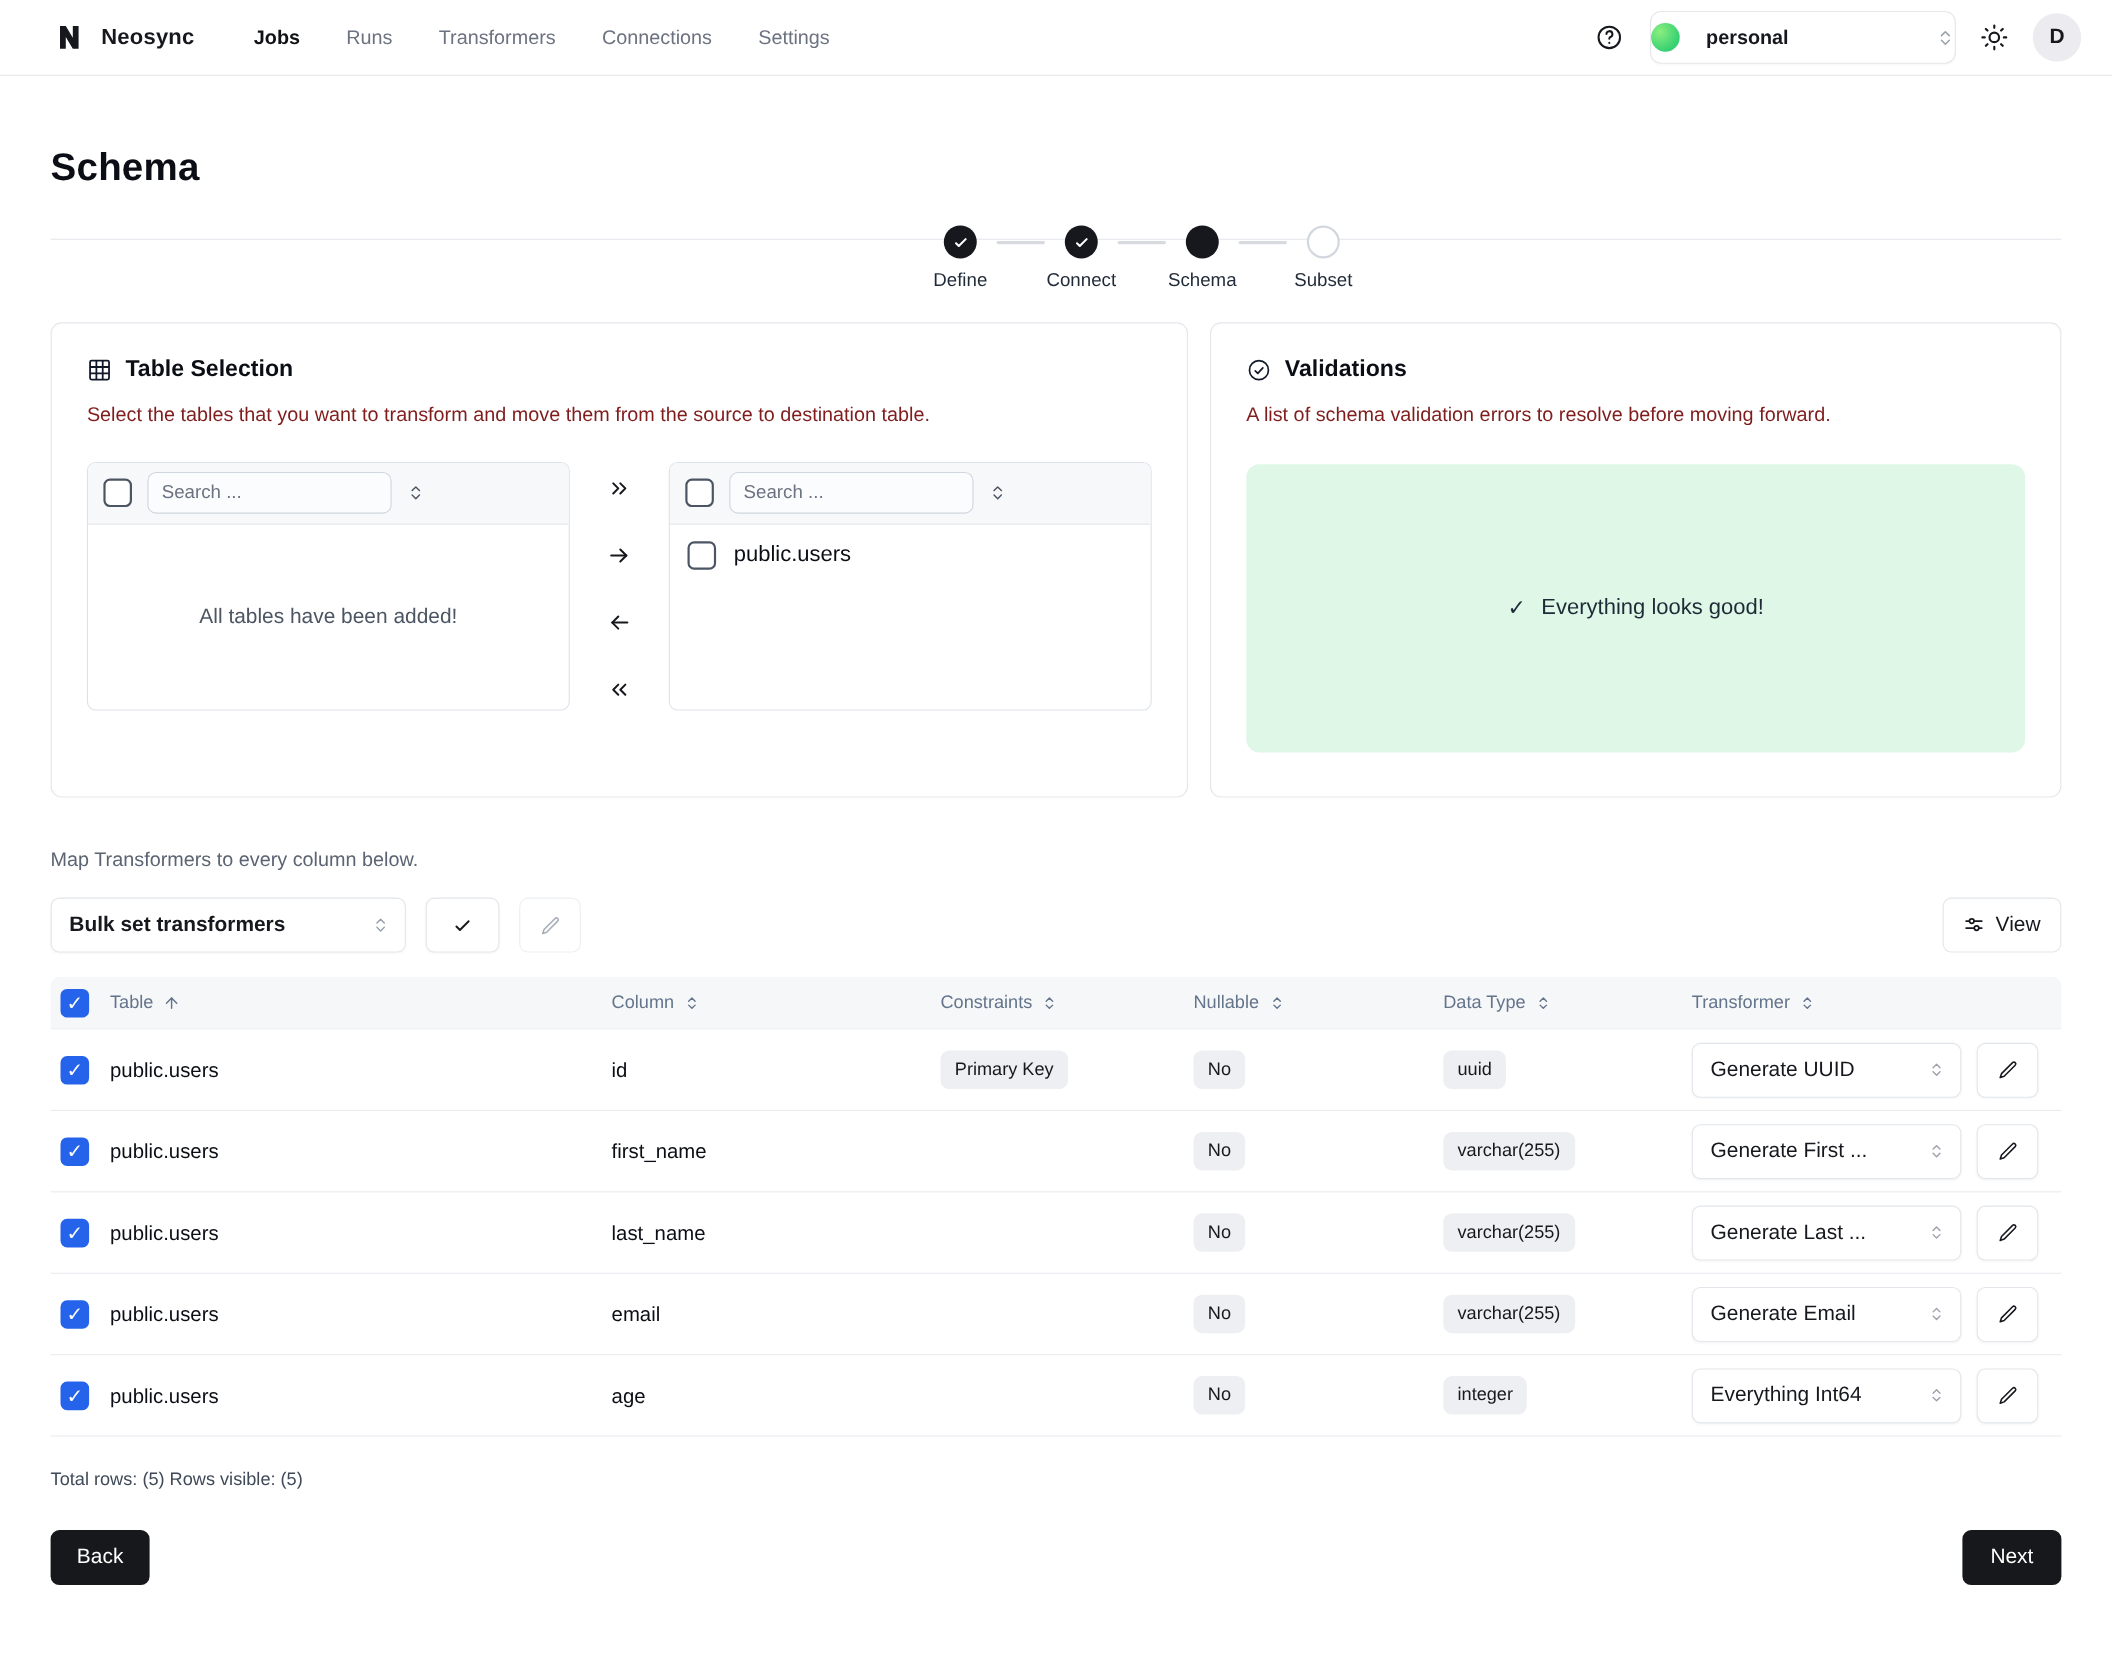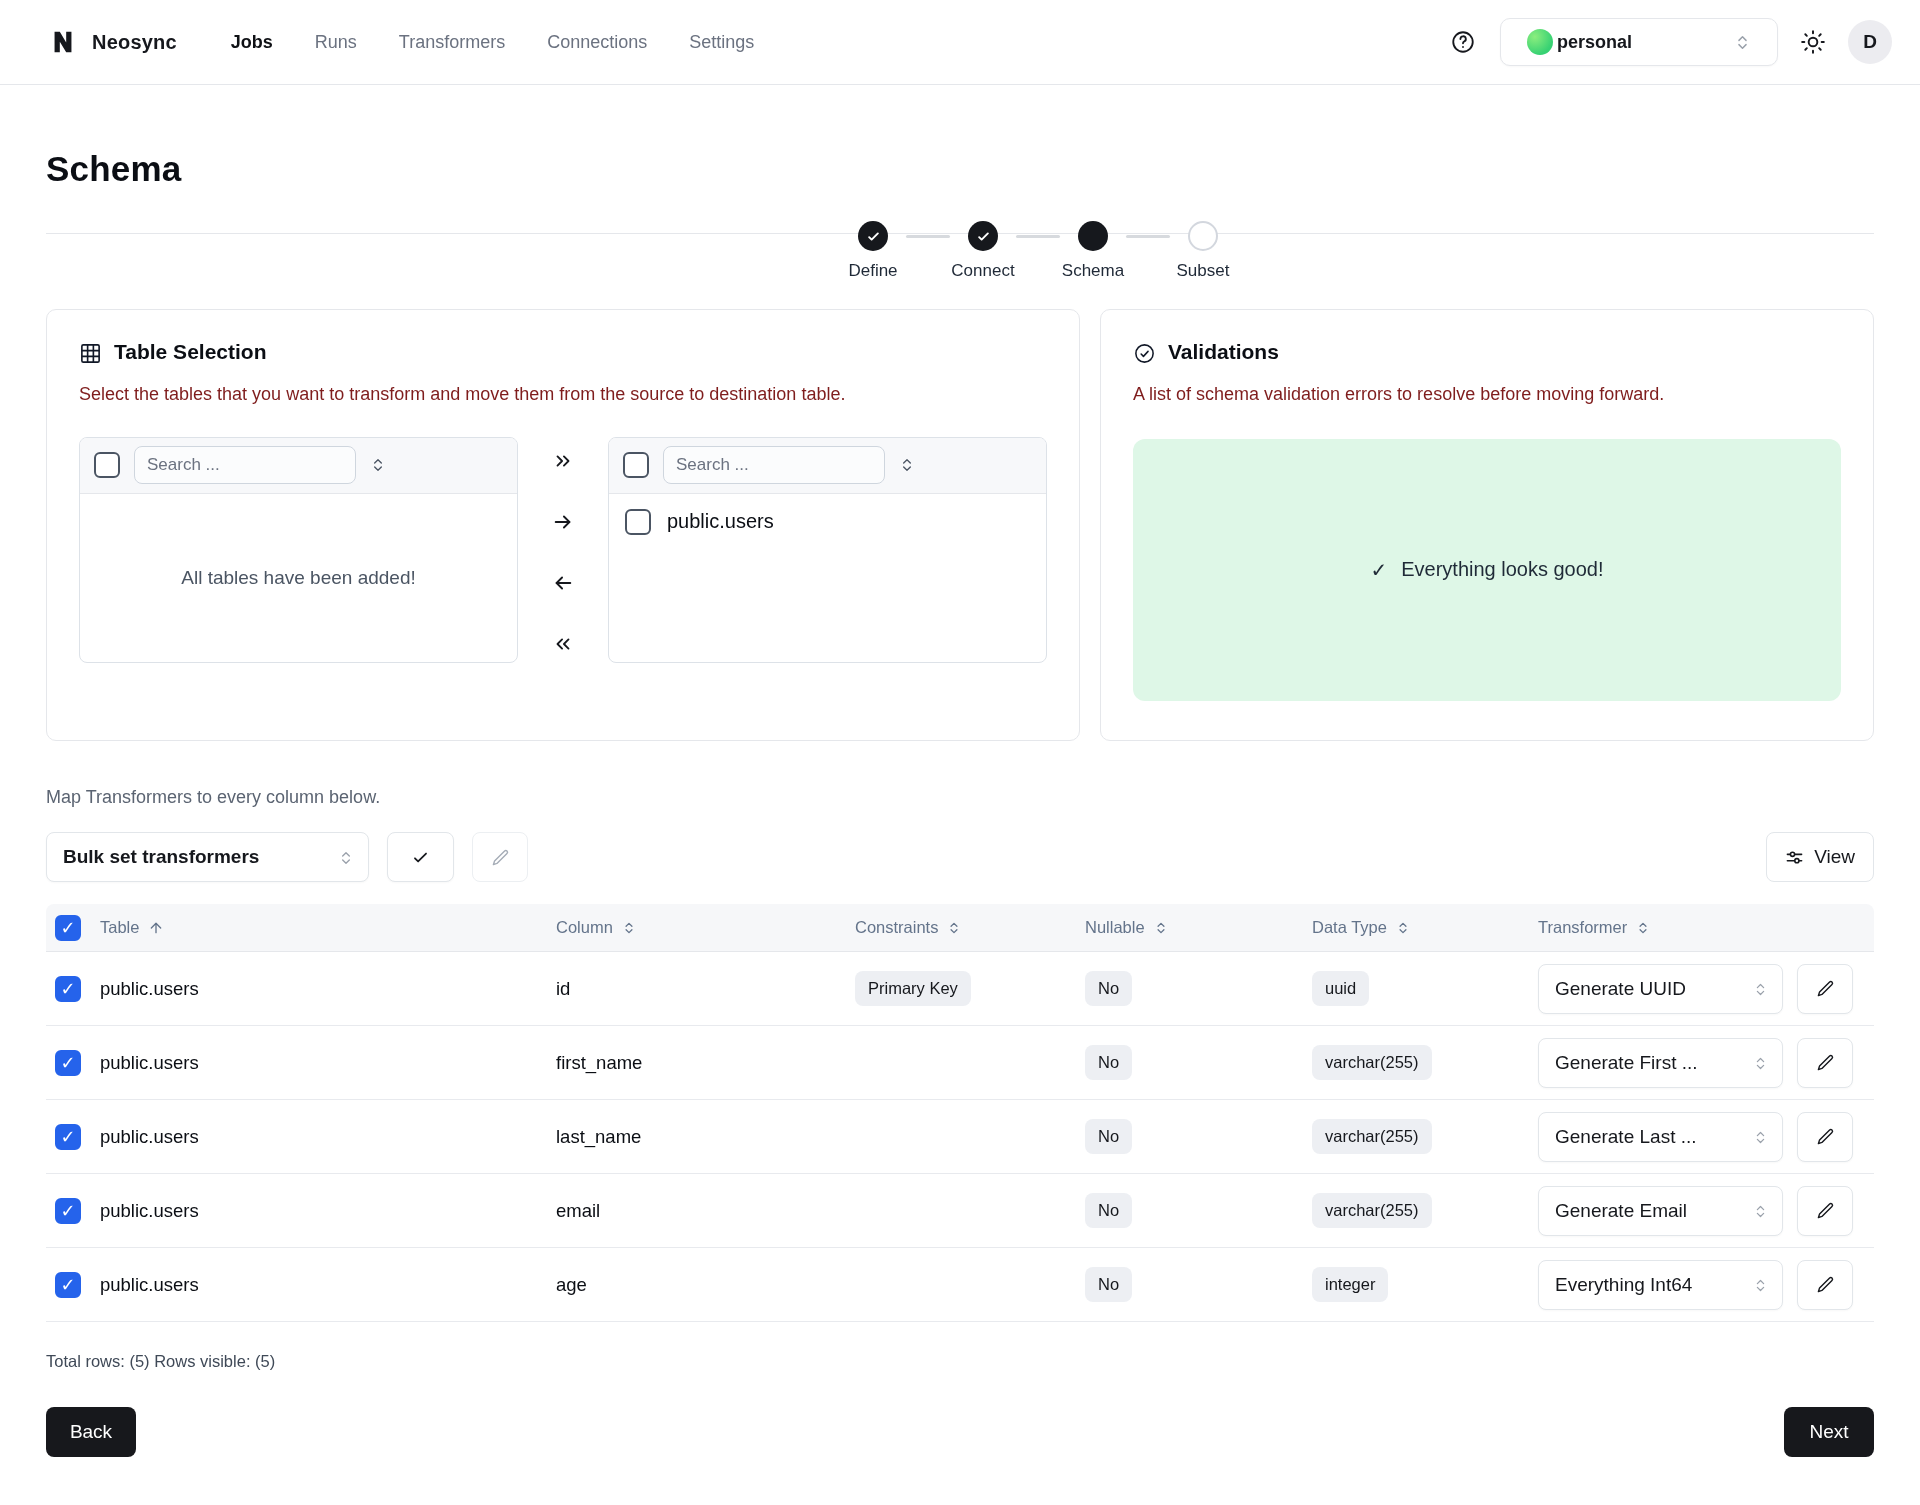--- a/index.html
+++ b/index.html
@@ -6,33 +6,33 @@
   html,body { background:#ffffff; }
   body {
     width:1920px; min-height:1505px;
     font-family:"Liberation Sans","DejaVu Sans",sans-serif;
     color:#111827;
   }
   .ic { display:inline-block; vertical-align:middle; flex:none; }
 
   
   header {
-    height:85px; display:flex; align-items:center;
+    height:69px; display:flex; align-items:center;
     padding:0 28px 0 48px; border-bottom:1px solid #e5e7eb;
   }
   .nav-left { display:flex; align-items:center; gap:14px; }
   .brand { font-size:20px; font-weight:700; color:#16181d; letter-spacing:.2px; }
   nav.main-nav { display:flex; align-items:center; gap:42px; margin-left:40px; }
   nav.main-nav a { text-decoration:none; font-size:18px; color:#6b7280; cursor:pointer; }
   nav.main-nav a.active { color:#0f1115; font-weight:700; }
   .nav-right { margin-left:auto; display:flex; align-items:center; gap:22px; }
   .help-btn { width:30px; height:30px; border:none; background:none; cursor:pointer; display:flex; align-items:center; justify-content:center; }
   .account-select {
-    display:flex; align-items:center; gap:4px; width:278px; height:48px;
-    border:1px solid #e5e7eb; border-radius:10px; background:#fff; padding:0 26px;
+    display:flex; align-items:center; gap:24px; width:278px; height:48px;
+    border:1px solid #e5e7eb; border-radius:10px; background:#fff; padding:0 0;
     cursor:pointer; font-size:18px; font-weight:600; color:#16181d;
     box-shadow:0 1px 2px rgba(0,0,0,.03);
   }
   .account-dot { width:26px; height:26px; border-radius:50%;
     background:radial-gradient(circle at 30% 30%, #8bee7e, #37d173 70%); }
   .account-select .chev { margin-left:auto; }
   .theme-btn { border:none; background:none; cursor:pointer; display:flex; align-items:center; }
   .avatar { width:44px; height:44px; border-radius:50%; background:#ececf0; color:#16181d;
     display:flex; align-items:center; justify-content:center; font-size:19px; font-weight:600; cursor:pointer; }
 

